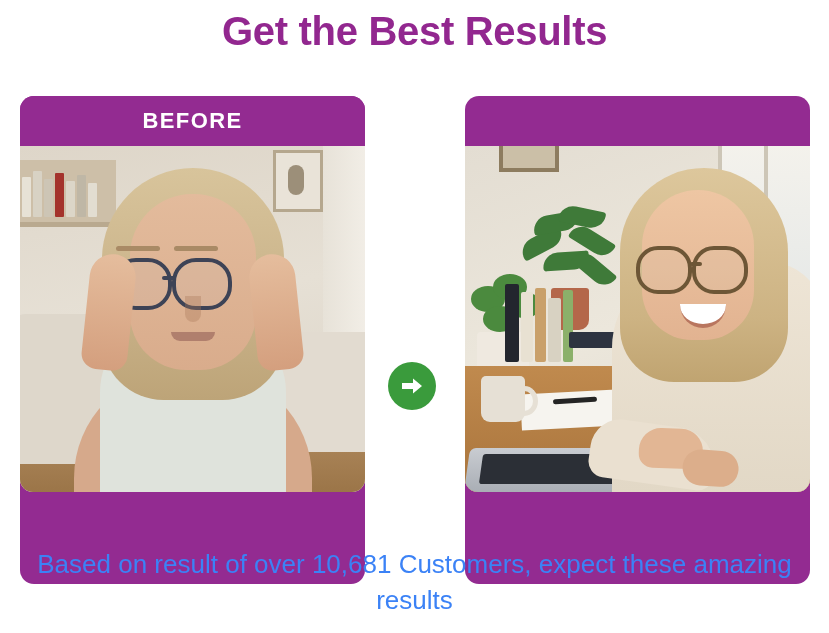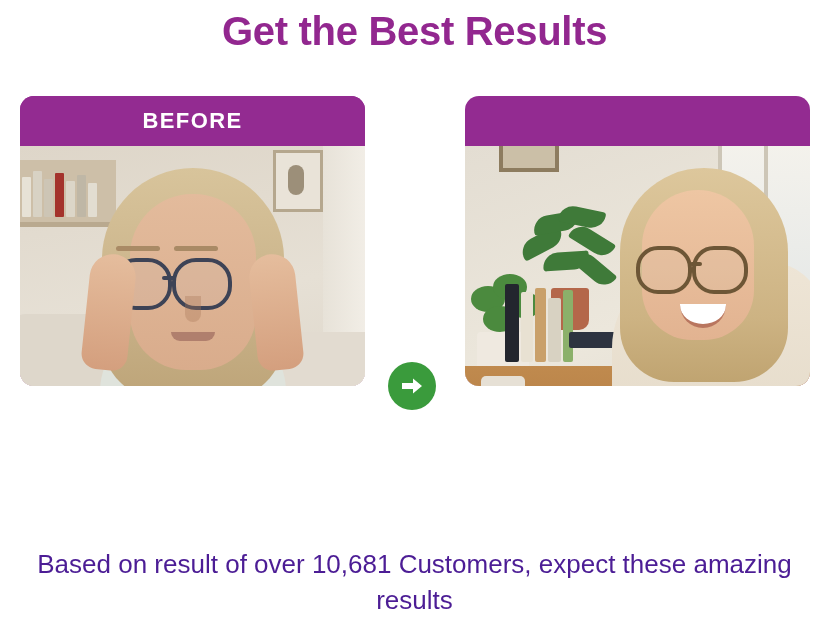--- a/index.html
+++ b/index.html
@@ -36,21 +36,21 @@
     top: 96px;
     left: 0;
     width: 829px;
     height: 400px;
   }
 
   .panel {
     position: absolute;
     top: 0;
     width: 345px;
-    height: 290px;
+    height: 488px;
     border-radius: 14px;
     background: #932b91;
     overflow: hidden;
     box-sizing: border-box;
   }
   .panel.before { left: 20px; }
   .panel.after  { left: 465px; }
 
   .panel-label {
     height: 50px;
@@ -313,21 +313,21 @@
 
   
   .caption {
     position: absolute;
     top: 546px;
     left: 30px;
     width: 769px;
     text-align: center;
     font-size: 26px;
     line-height: 36px;
-    color: #4c1d95;
+    color: #3b82f6;
   }
 </style>
 </head>
 <body>
 
 <div class="title">Get the Best Results</div>
 
 <div class="panels">
 
   <div class="panel before">

